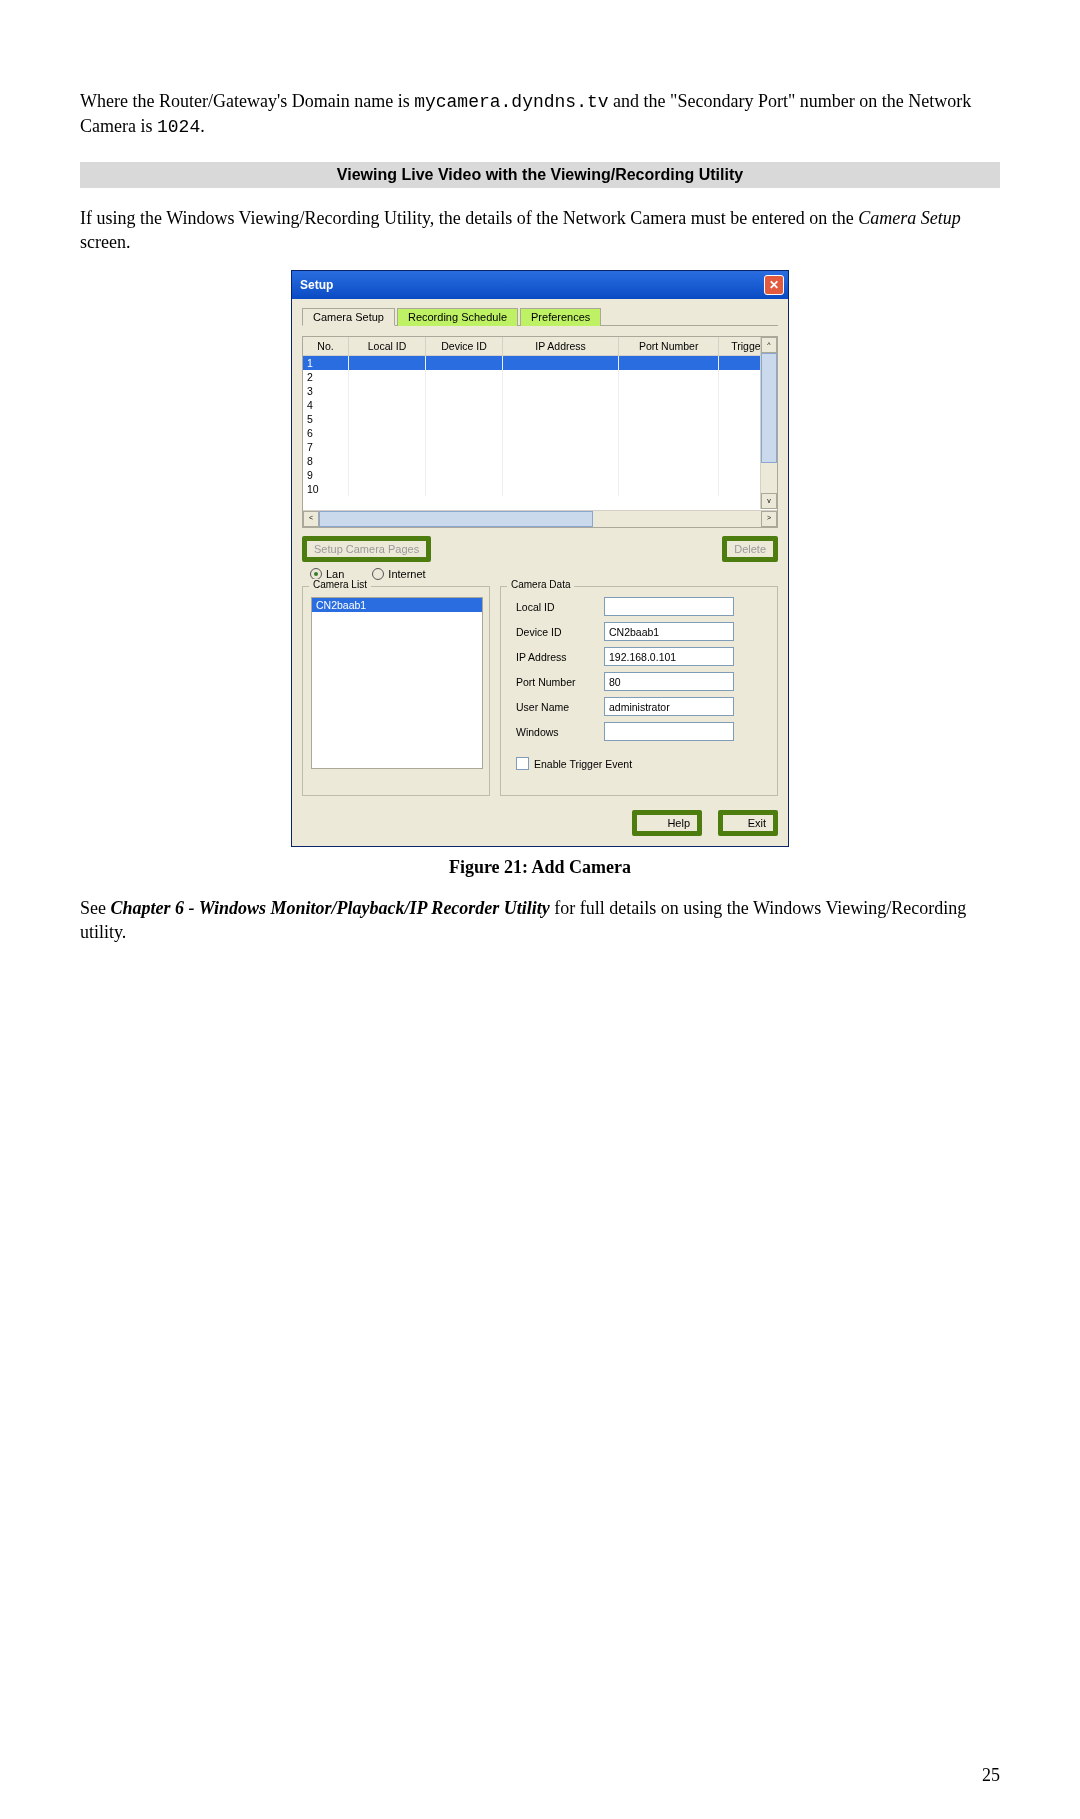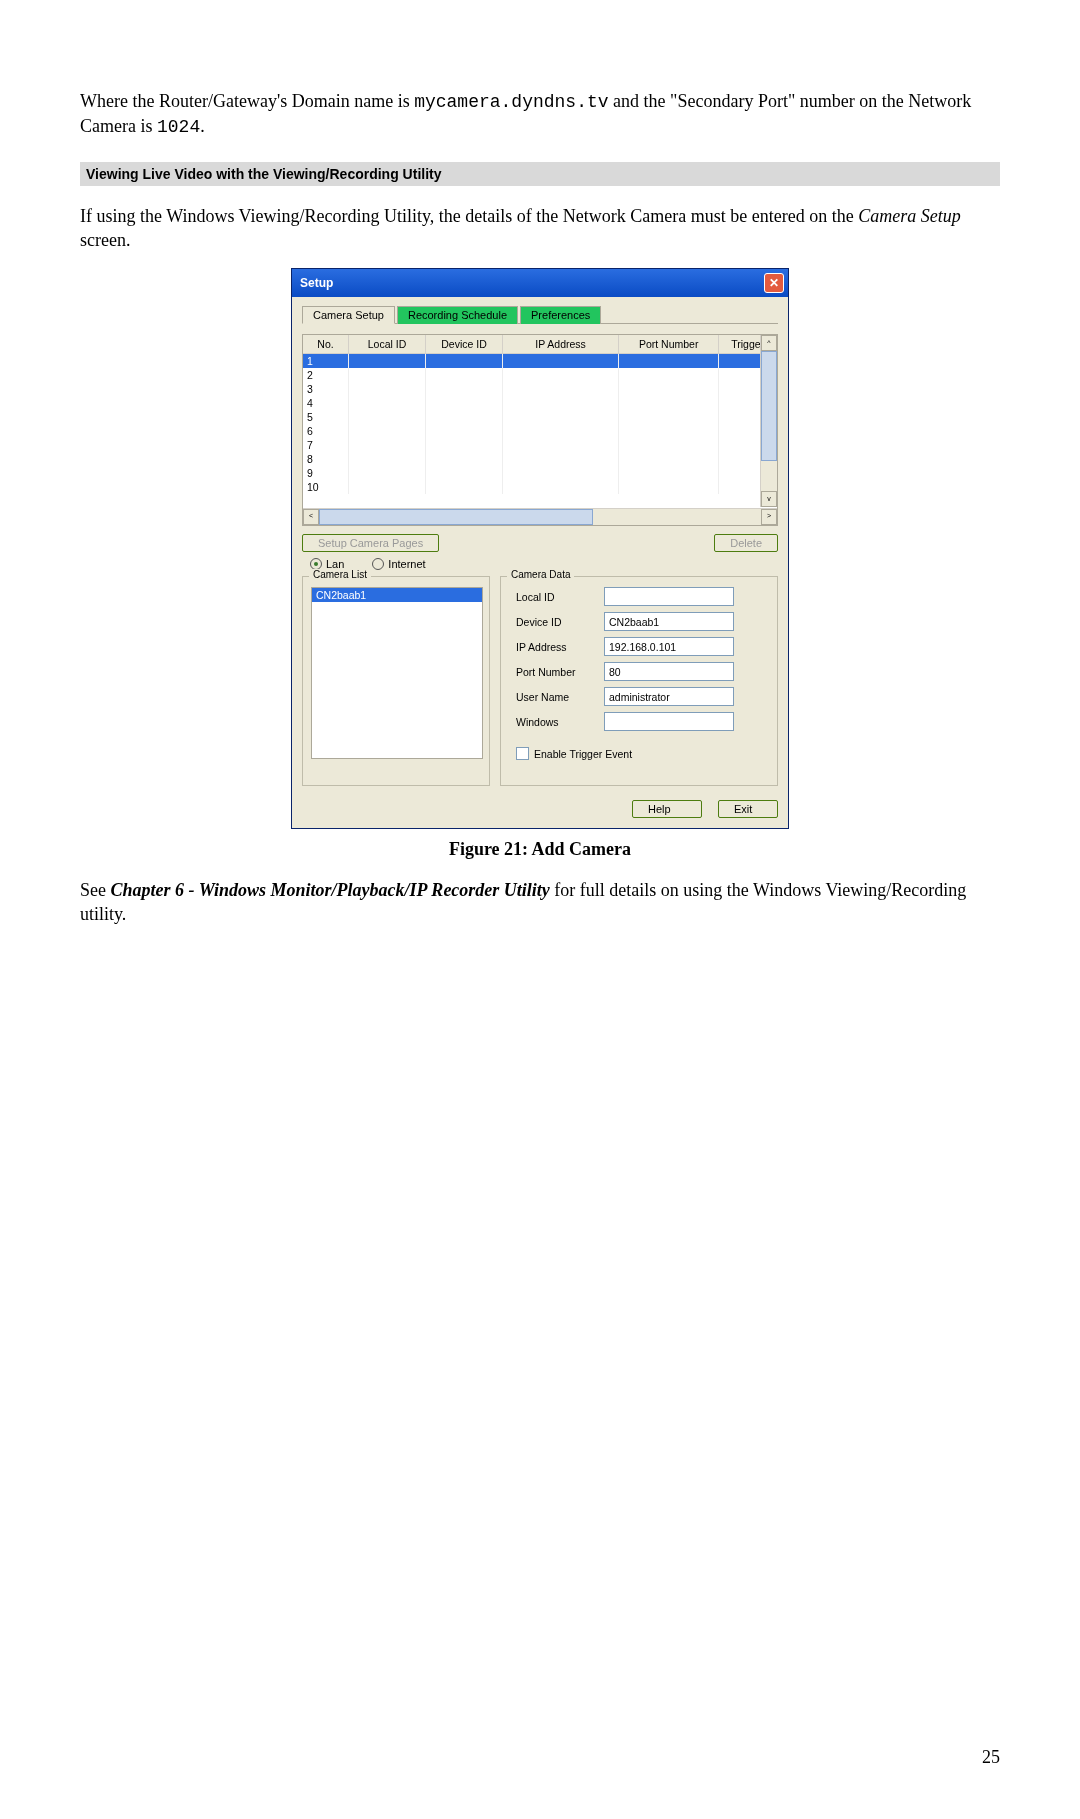--- a/index.html
+++ b/index.html
@@ -16,22 +16,23 @@
   line-height: 1.35;
 }
 .mono {
   font-family: "Courier New", monospace;
 }
 .heading-bar {
   background: #d9d9d9;
   padding: 4px 6px;
   font-family: Arial, sans-serif;
   font-weight: bold;
-  font-size: 14px;
+  font-size: 16px;
   margin: 22px 0 18px 0;
+  text-align: center;
 }
 .italic { font-style: italic; }
 .bold-italic { font-style: italic; font-weight: bold; }
 .figure-caption {
   text-align: center;
   font-weight: bold;
   margin: 10px 0 18px 0;
 }
 .page-num {
   text-align: right;
@@ -90,21 +91,21 @@
   margin-right: 2px;
   position: relative;
   top: 1px;
   background: #ece9d8;
 }
 .tab.active {
   background: #ece9d8;
   border-bottom: 1px solid #ece9d8;
 }
 .tab.inactive {
-  background: #22c55e;
+  background: #bef264;
 }
 .table-box {
   border: 1px solid #aca899;
   background: #fff;
   height: 190px;
   position: relative;
   overflow: hidden;
 }
 .thead {
   display: flex;
@@ -188,28 +189,28 @@
   flex: 1;
   display: flex;
 }
 .hscroll .thumb {
   width: 62%;
   background: #cbd9ec;
   border: 1px solid #89a7d1;
   box-sizing: border-box;
 }
 .btn {
-  border: 1px solid #4d7c0f;
-  background: #ece9d8;
-  padding: 2px 15px;
+  border: 5px solid #4d7c0f;
+  background: #ece9d8;
+  padding: 2px 7px;
   font-size: 11px;
   font-family: Tahoma, Arial, sans-serif;
   border-radius: 2px;
   min-width: 50px;
-  text-align: left;
+  text-align: right;
 }
 .btn.disabled { color: #999; }
 .row-btns {
   display: flex;
   justify-content: space-between;
   margin: 8px 0 6px 0;
 }
 .radios {
   display: flex;
   gap: 28px;

